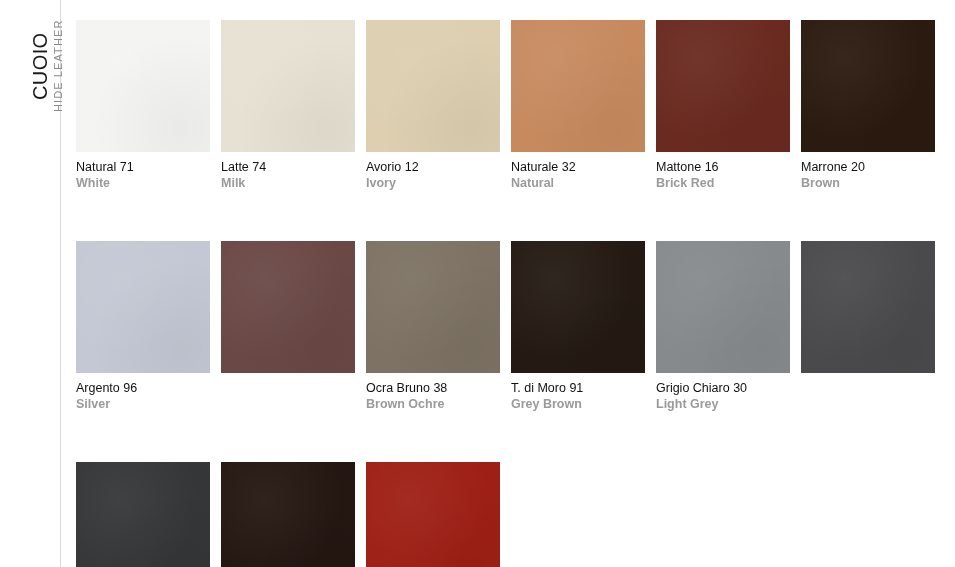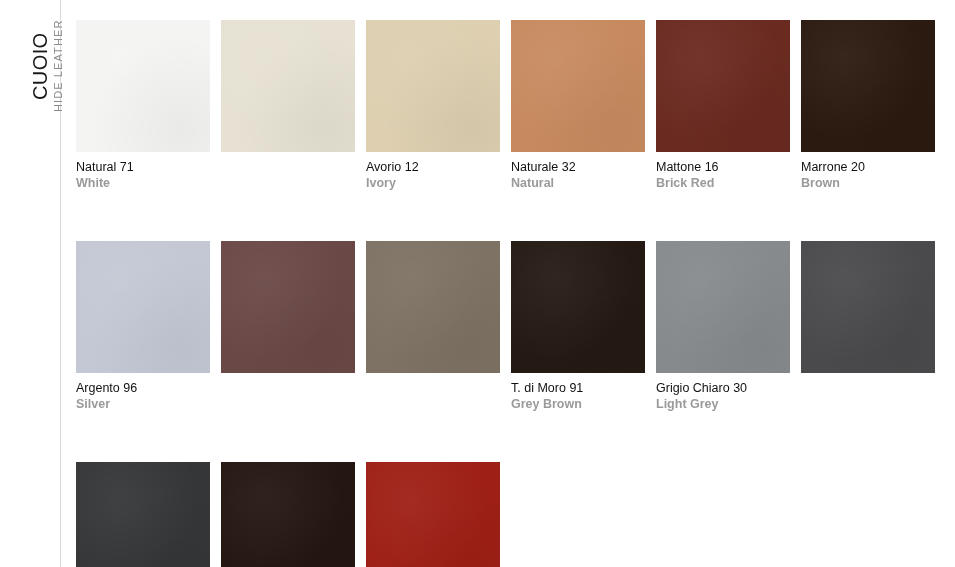--- a/index.html
+++ b/index.html
@@ -128,20 +128,24 @@
   <div id="swatch-grid">
       <div class="swatch-cell">
         <div class="swatch-chip" style="background: rgb(244, 244, 242);"></div>
         <div class="swatch-caption">
           <div class="swatch-name"><span>Natural</span> <span class="code">71</span></div>
           <div class="swatch-en">White</div>
         </div>
       </div>
       <div class="swatch-cell">
         <div class="swatch-chip" style="background: rgb(230, 225, 210);"></div>
+        <div class="swatch-caption">
+          <div class="swatch-name"><span>Latte</span> <span class="code">74</span></div>
+          <div class="swatch-en">Milk</div>
+        </div>
       </div>
       <div class="swatch-cell">
         <div class="swatch-chip" style="background: rgb(221, 207, 176);"></div>
         <div class="swatch-caption">
           <div class="swatch-name"><span>Avorio</span> <span class="code">12</span></div>
           <div class="swatch-en">Ivory</div>
         </div>
       </div>
       <div class="swatch-cell">
         <div class="swatch-chip" style="background: rgb(199, 138, 95);"></div>
@@ -169,20 +173,24 @@
         <div class="swatch-caption">
           <div class="swatch-name"><span>Argento</span> <span class="code">96</span></div>
           <div class="swatch-en">Silver</div>
         </div>
       </div>
       <div class="swatch-cell">
         <div class="swatch-chip" style="background: rgb(106, 72, 70);"></div>
       </div>
       <div class="swatch-cell">
         <div class="swatch-chip" style="background: rgb(125, 114, 99);"></div>
+        <div class="swatch-caption">
+          <div class="swatch-name"><span>Ocra Bruno</span> <span class="code">38</span></div>
+          <div class="swatch-en">Brown Ochre</div>
+        </div>
       </div>
       <div class="swatch-cell">
         <div class="swatch-chip" style="background: rgb(36, 26, 19);"></div>
         <div class="swatch-caption">
           <div class="swatch-name"><span>T. di Moro</span> <span class="code">91</span></div>
           <div class="swatch-en">Grey Brown</div>
         </div>
       </div>
       <div class="swatch-cell">
         <div class="swatch-chip" style="background: rgb(134, 138, 141);"></div>

